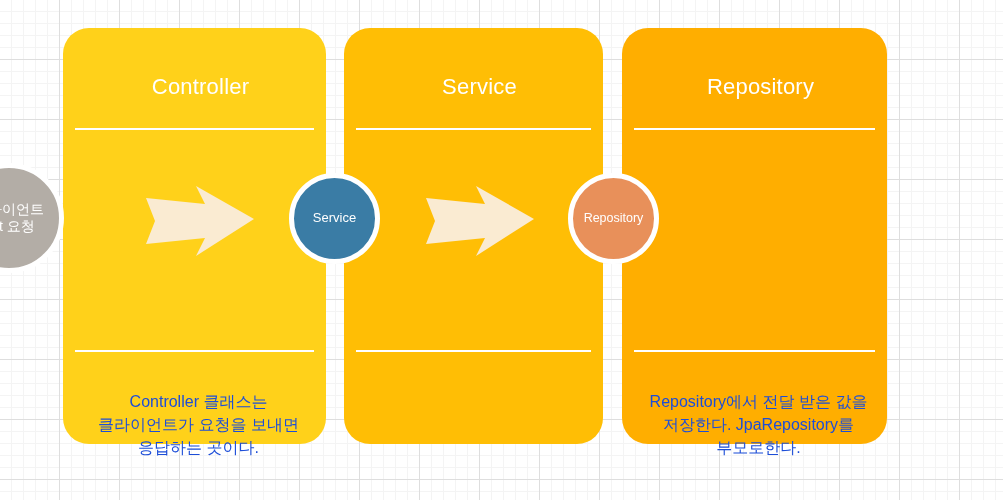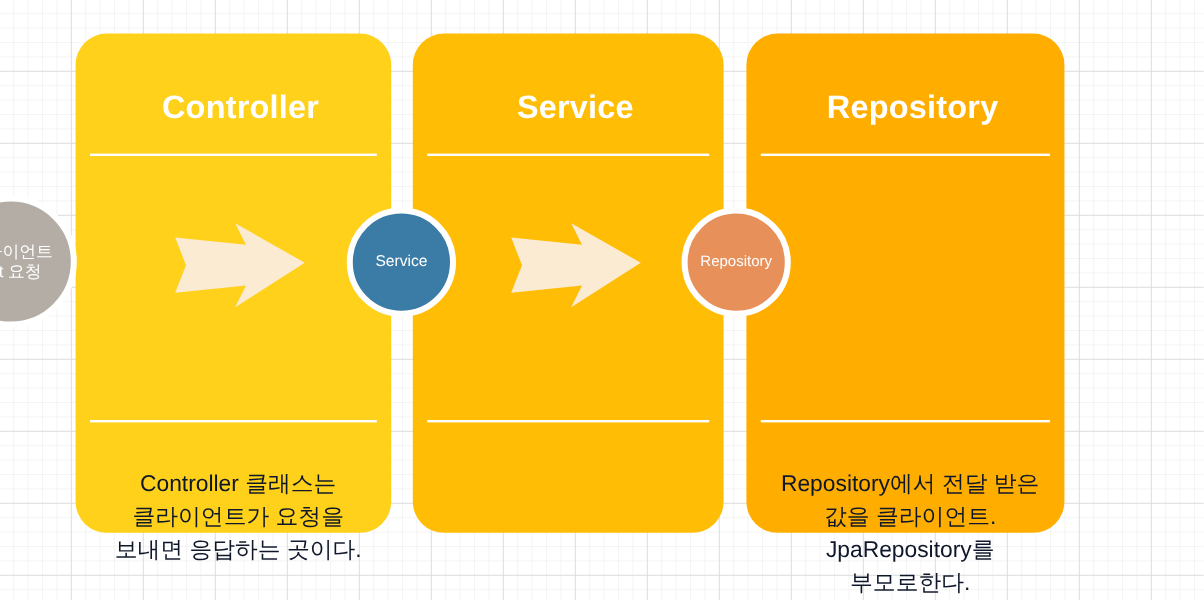--- a/index.html
+++ b/index.html
@@ -46,22 +46,22 @@
   #card-controller { left: 63px;  width: 263px; background: #FFD11A; }
   #card-service    { left: 344px; width: 259px; background: #FFBE05; }
   #card-repository { left: 622px; width: 265px; background: #FFAE00; }
 
   .card-title {
     position: absolute;
     left: 0; right: 0;
     top: 48px;
     text-align: center;
     color: #ffffff;
-    font-size: 27px;
-    font-weight: bold;
+    font-size: 22px;
+    font-weight: normal;
     letter-spacing: 0.2px;
     line-height: 1;
     margin-left: 12px;
   }
   .title-rule {
     position: absolute;
     top: 100px;
     left: 12px;
     right: 12px;
     height: 2px;
@@ -74,22 +74,22 @@
     right: 12px;
     height: 2px;
     background: #ffffff;
   }
   .card-desc {
     position: absolute;
     left: 18px;
     right: 10px;
     top: 362px;
     text-align: center;
-    color: #0f172a;
-    font-size: 19px;
+    color: #1d4ed8;
+    font-size: 16px;
     line-height: 1.45;
     word-break: keep-all;
   }
 
   
   .node-circle {
     position: absolute;
     border-radius: 50%;
     border: 5px solid #ffffff;
     box-sizing: border-box;
@@ -150,21 +150,21 @@
   <div class="card" id="card-service">
     <div class="card-title">Service</div>
     <div class="title-rule"></div>
     <div class="desc-rule"></div>
   </div>
 
   <div class="card" id="card-repository">
     <div class="card-title">Repository</div>
     <div class="title-rule"></div>
     <div class="desc-rule"></div>
-    <div class="card-desc">Repository에서 전달 받은 값을 클라이언트. JpaRepository를 부모로한다.</div>
+    <div class="card-desc">Repository에서 전달 받은 값을 저장한다. JpaRepository를 부모로한다.</div>
   </div>
 
   <svg class="arrow-svg" id="arrow-client-to-service" width="114" height="70" viewBox="0 0 114 70">
     <polygon points="3,12 12,35 3,58 62,52 53,70 111,33 53,0 62,18" fill="#FAEBD2"></polygon>
   </svg>
 
   <svg class="arrow-svg" id="arrow-service-to-repository" width="114" height="70" viewBox="0 0 114 70">
     <polygon points="3,12 12,35 3,58 62,52 53,70 111,33 53,0 62,18" fill="#FAEBD2"></polygon>
   </svg>
 

